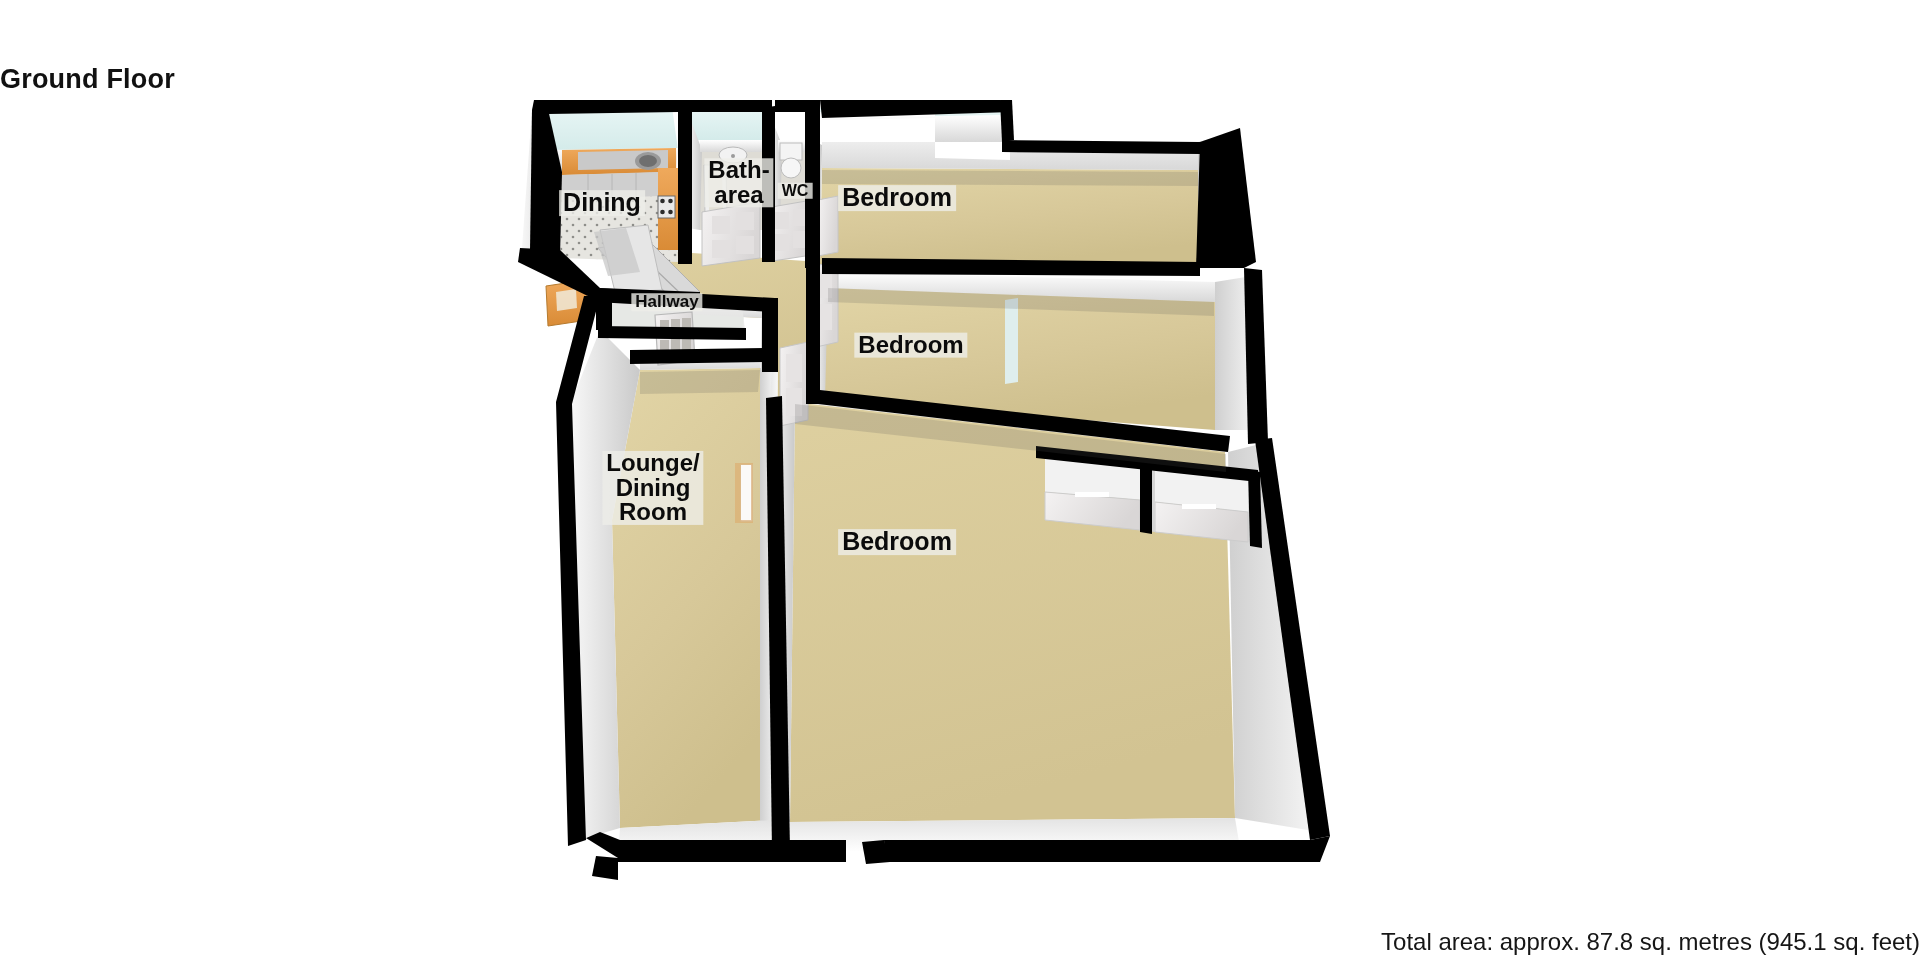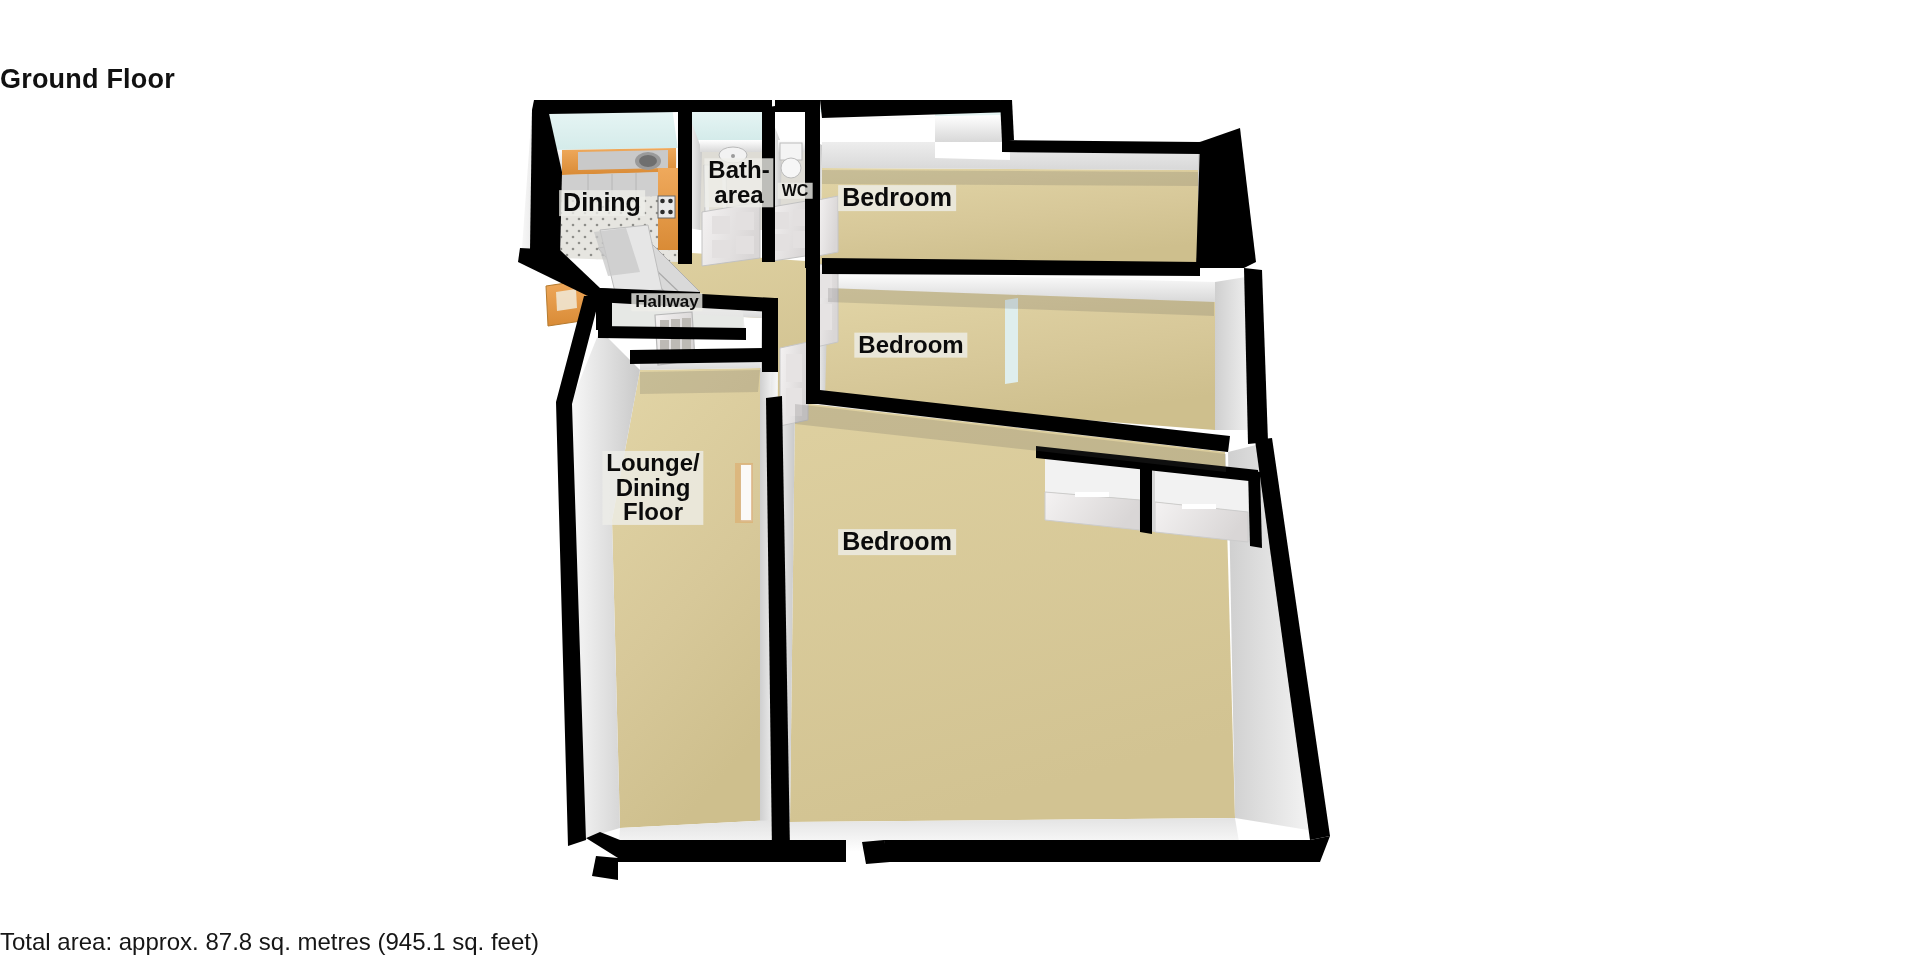--- a/index.html
+++ b/index.html
@@ -30,21 +30,21 @@
     font-size: 27px;
     font-weight: bold;
     color: #111111;
     letter-spacing: 0.2px;
   }
   .footer-note {
     position: absolute;
     left: 0;
     top: 928px;
     width: 1920px;
-    text-align: left;
+    text-align: right;
     font-size: 24px;
     font-weight: normal;
     color: #161616;
   }
   .svg-wrap {
     position: absolute;
     left: 0;
     top: 0;
     width: 1920px;
     height: 960px;
@@ -334,18 +334,18 @@
 
   <div class="room-label lbl-kitchen">Dining</div>
   <div class="room-label lbl-bathroom">Bath-
 area</div>
   <div class="room-label lbl-wc">WC</div>
   <div class="room-label lbl-bed1">Bedroom</div>
   <div class="room-label lbl-hallway">Hallway</div>
   <div class="room-label lbl-bed2">Bedroom</div>
   <div class="room-label lbl-lounge">Lounge/
 Dining
-Floor</div>
+Room</div>
   <div class="room-label lbl-bed3">Bedroom</div>
 
   <div class="footer-note">Total area: approx. 87.8 sq. metres (945.1 sq. feet)</div>
 
 </div>
 
 </body></html>

